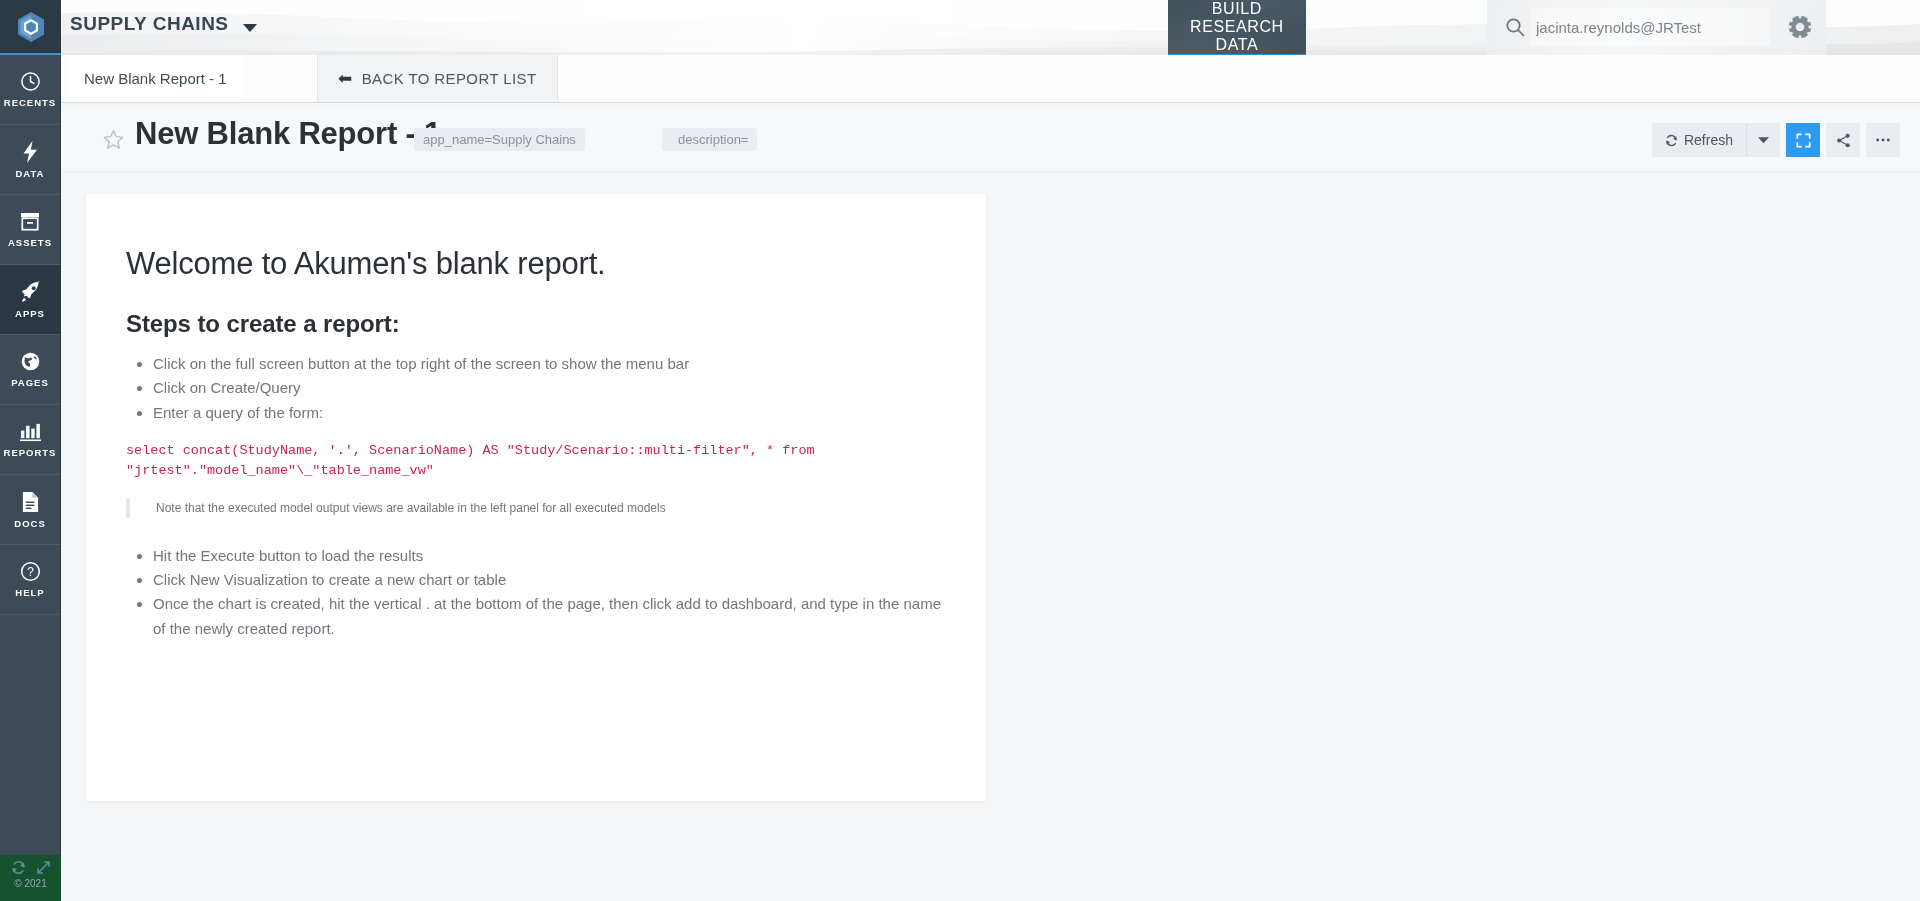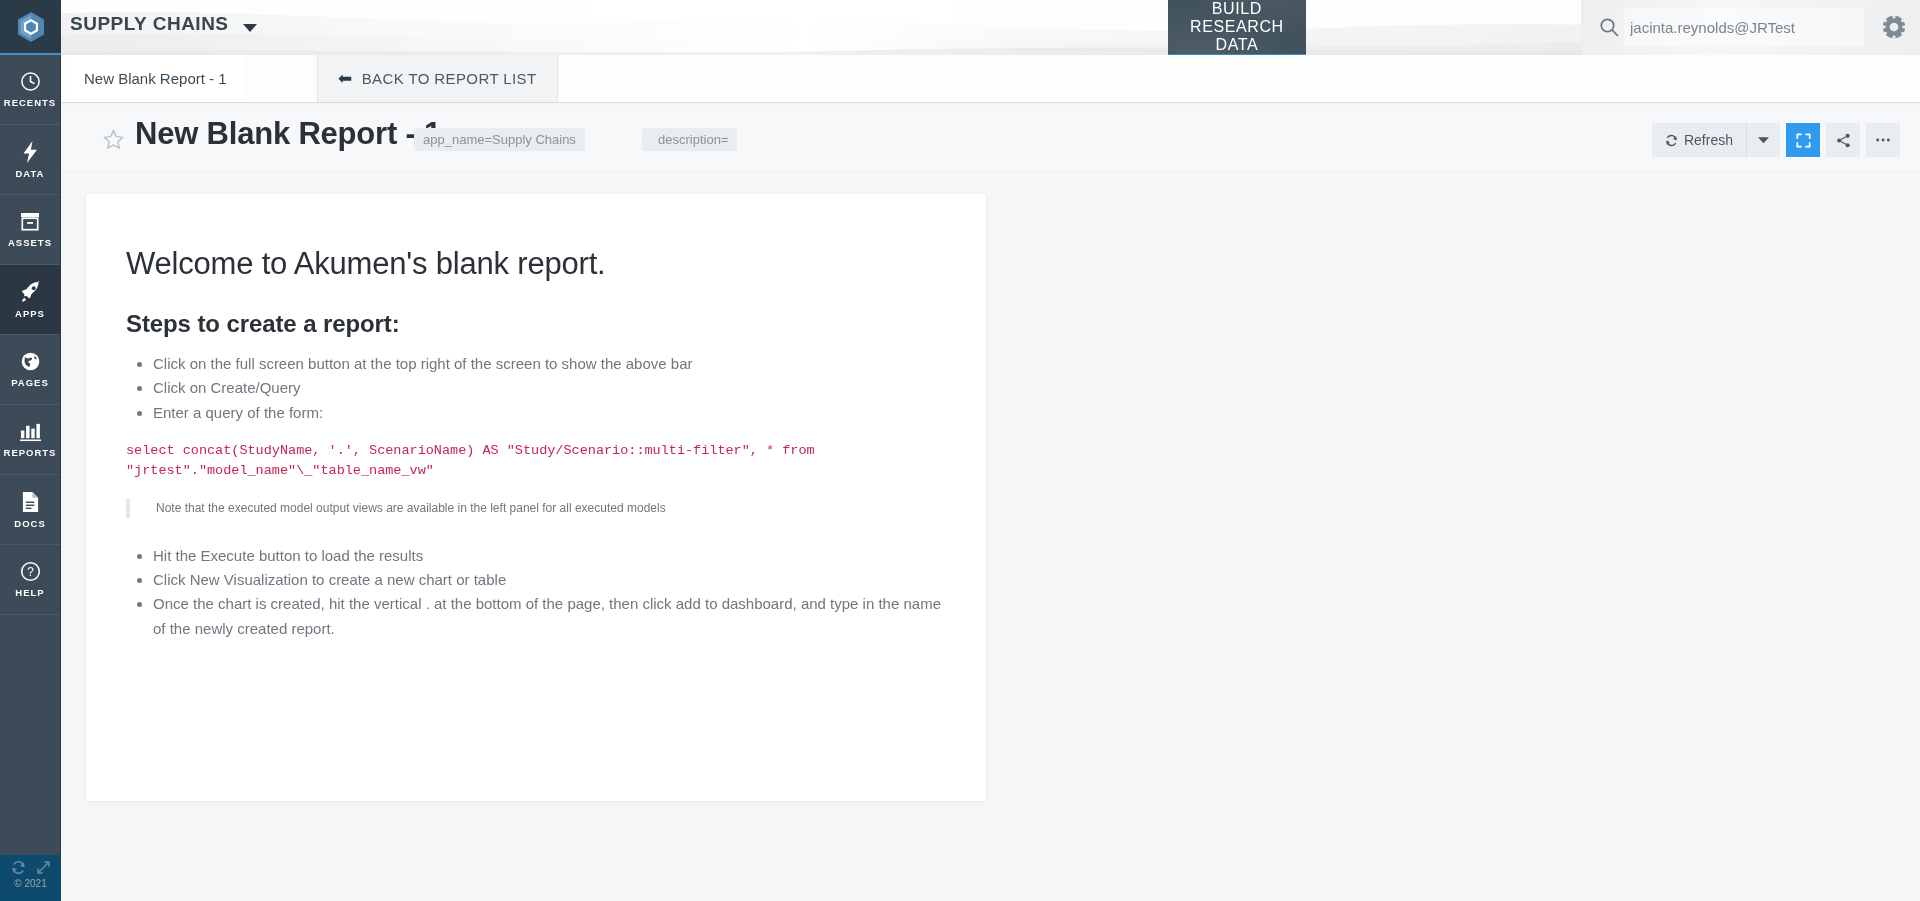--- a/index.html
+++ b/index.html
@@ -65,21 +65,21 @@
     font-size: 16px; letter-spacing: .6px;
     cursor: pointer;
     z-index: 1;
   }
   .navitem.active {
     background: #5a7280;
     border-top: 3px solid #2f8ccf;
   }
 
   .searchzone {
-    position: absolute; top: 0; left: 1581px; width: 339px; height: 55px;
+    position: absolute; top: 0; left: 1487px; width: 339px; height: 55px;
     background: linear-gradient(100deg,#eceef0 0%, #f6f7f8 40%, #eceef0 100%);
     overflow: hidden;
   }
   .search-icon-wrap {
     position: absolute; left: 18px; top: 17px; cursor: pointer;
   }
   .search-input {
     position: absolute; left: 43px; top: 8px;
     width: 240px; height: 38px;
     border: none; outline: none;
@@ -108,21 +108,21 @@
     border-bottom: 1px solid #4b5a65;
     cursor: pointer;
     gap: 5px;
   }
   .rail-item.active { background: #2b3843; }
   .rail-label {
     font-size: 9.5px; letter-spacing: 1px; font-weight: bold;
   }
   .rail-foot {
     position: absolute; bottom: 0; left: 0; width: 61px; height: 46px;
-    background: #0c4a6e;
+    background: #14532d;
   }
   .rail-foot-icons {
     display: flex; gap: 10px; justify-content: center; padding-top: 5px;
   }
   .rail-foot-copy {
     text-align: center; color: #9aa7b1; font-size: 10px; padding-top: 3px;
   }
 
   
   .tabstrip {
@@ -163,21 +163,21 @@
     position: absolute; left: 74px; top: 6px;
     font-size: 31px; font-weight: 600; color: #2c3137;
     letter-spacing: -.2px;
   }
   .meta-chip {
     position: absolute; top: 18px;
     background: #e9edf1; color: #8a939b;
     font-size: 13px; padding: 4px 9px; border-radius: 3px;
   }
   #chip-app { left: 353px; }
-  #chip-desc { left: 581px; padding-left: 16px; }
+  #chip-desc { left: 601px; padding-left: 16px; }
 
   .toolbar { position: absolute; right: 20px; top: 13px; display: flex; gap: 6px; }
   .tb-split { display: flex; }
   .tb-btn {
     height: 34px;
     background: #e9edf1; color: #4a5862;
     border: none; outline: none;
     font-family: "Liberation Sans", sans-serif;
     font-size: 14px;
     display: flex; align-items: center; justify-content: center;
@@ -476,21 +476,21 @@
   </div>
 </div>
 
 <div class="canvas">
   <div class="card">
     <div class="card-inner">
       <h1 class="h1">Welcome to Akumen's blank report.</h1>
       <h2 class="h2">Steps to create a report:</h2>
 
       <ul class="steps">
-        <li>Click on the full screen button at the top right of the screen to show the above bar</li>
+        <li>Click on the full screen button at the top right of the screen to show the menu bar</li>
         <li>Click on Create/Query</li>
         <li>Enter a query of the form:</li>
       </ul>
 
       <div class="code">select concat(StudyName, '.', ScenarioName) AS "Study/Scenario::multi-filter", * from "jrtest"."model_name"\_"table_name_vw"</div>
 
       <blockquote class="note">
         <p>Note that the executed model output views are available in the left panel for all executed models</p>
       </blockquote>
 

